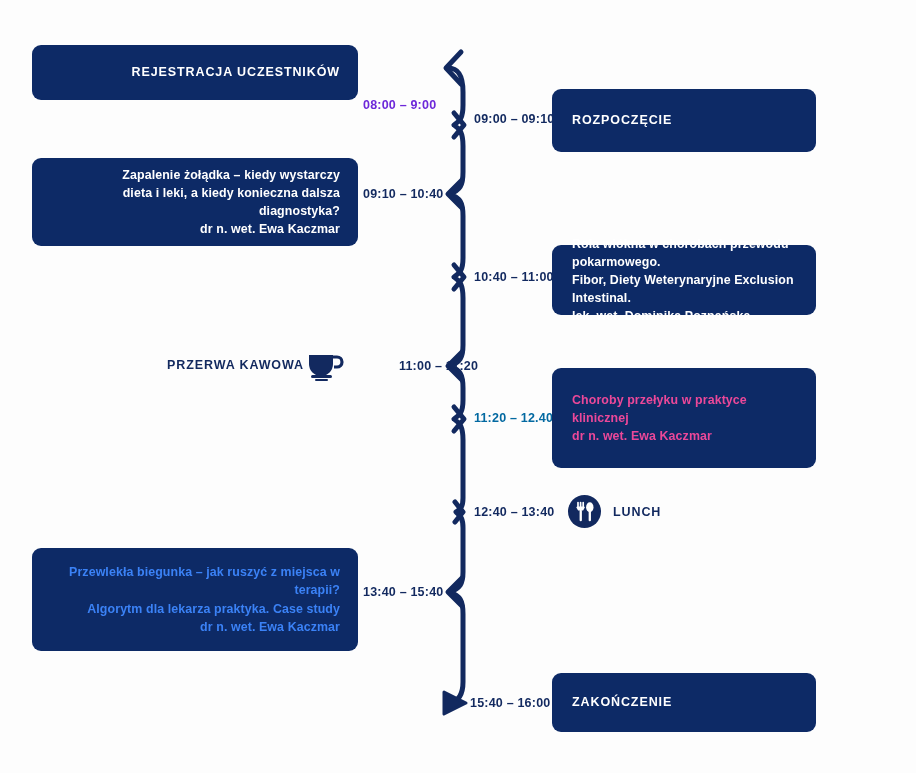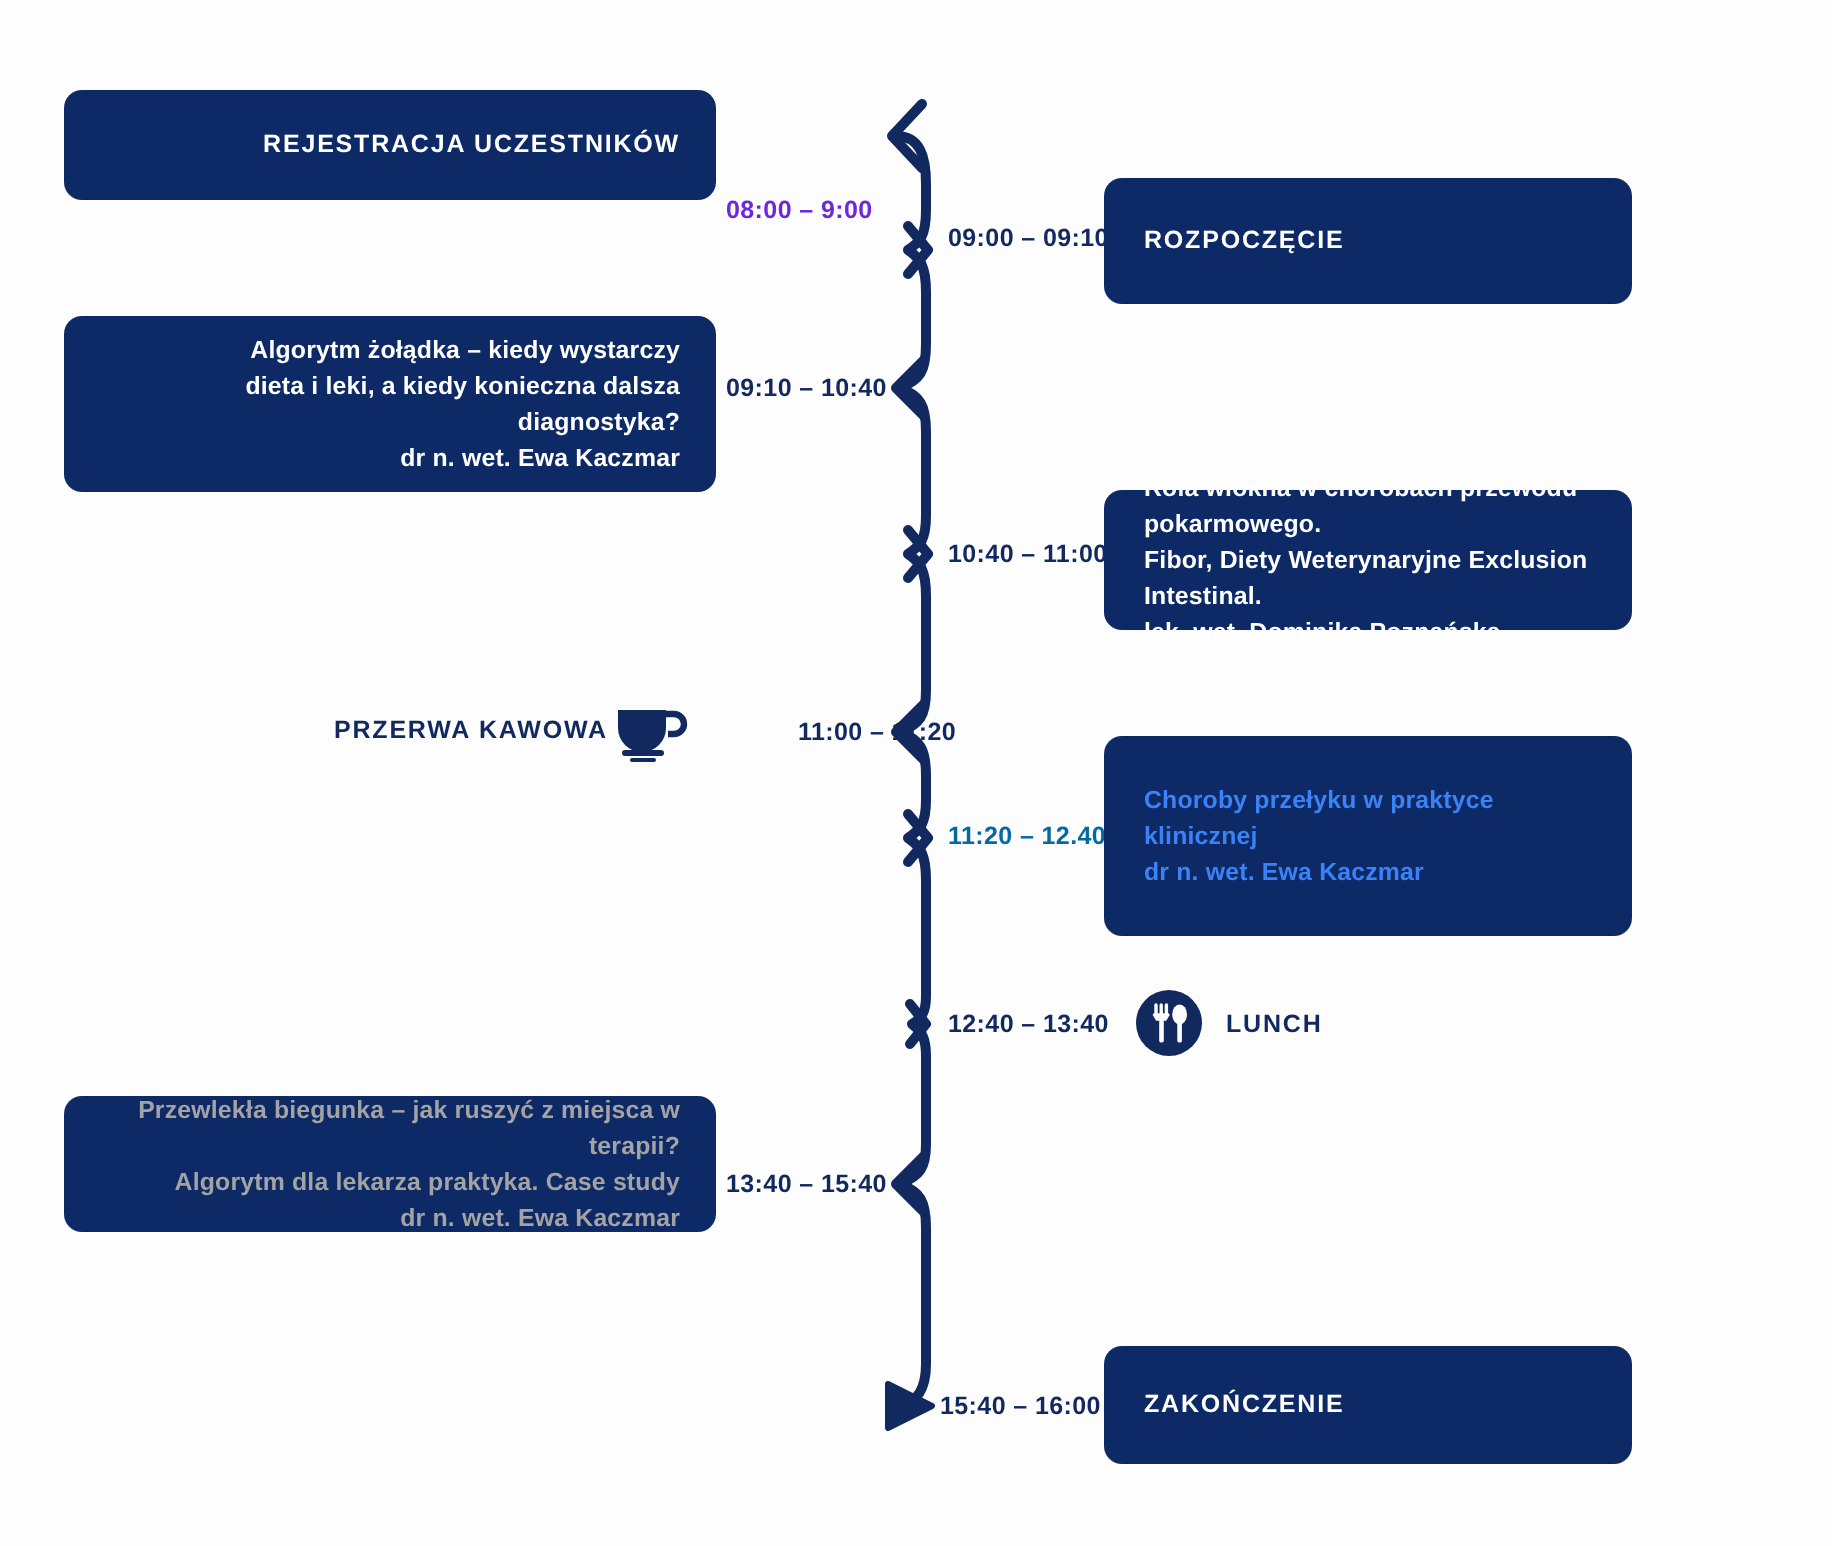--- a/index.html
+++ b/index.html
@@ -176,21 +176,21 @@
 
   <div class="row">
     <div class="time time-right" style="top: 113px; color: rgb(18, 41, 95);">09:00 – 09:10</div>
     <div class="card right" style="top: 89px; height: 63px; background: rgb(13, 42, 102); color: rgb(255, 255, 255);">
       <div class="card-title">ROZPOCZĘCIE</div>
     </div>
   </div>
 
   <div class="row">
     <div class="card left" style="top: 158px; height: 88px; background: rgb(13, 42, 102); color: rgb(255, 255, 255);">
-      <div class="card-body">Algorytm żołądka – kiedy wystarczy</div>
+      <div class="card-body">Zapalenie żołądka – kiedy wystarczy</div>
       <div class="card-body">dieta i leki, a kiedy konieczna dalsza diagnostyka?</div>
       <div class="card-body">dr n. wet. Ewa Kaczmar</div>
     </div>
     <div class="time time-left" style="top: 188px; color: rgb(18, 41, 95);">09:10 – 10:40</div>
   </div>
 
   <div class="row">
     <div class="time time-right" style="top: 271px; color: rgb(18, 41, 95);">10:40 – 11:00</div>
     <div class="card right" style="top: 245px; height: 70px; background: rgb(13, 42, 102); color: rgb(255, 255, 255);">
       <div class="card-body">Rola włókna w chorobach przewodu pokarmowego.</div>
@@ -207,21 +207,21 @@
         <path d="M26 7 h4 a5 5 0 0 1 0 10 h-3" fill="none" stroke="#12295f" stroke-width="3.2"></path>
         <rect x="4" y="25" width="21" height="3" rx="1.5" fill="#12295f"></rect>
         <rect x="8" y="29" width="13" height="2" rx="1" fill="#12295f"></rect>
       </svg>
     </div>
     <div class="time time-left" style="left: 364px; top: 360px; color: rgb(18, 41, 95); margin-left: 35px;">11:00 – 11:20</div>
   </div>
 
   <div class="row">
     <div class="time time-right" style="top: 412px; color: #0369a1;">11:20 – 12.40</div>
-    <div class="card right" style="top: 368px; height: 100px; background: rgb(13, 42, 102); color: #3b82f6;">
+    <div class="card right" style="top: 368px; height: 100px; background: rgb(13, 42, 102); color: #ec4899;">
       <div class="card-body">Choroby przełyku w praktyce klinicznej</div>
       <div class="card-body">dr n. wet. Ewa Kaczmar</div>
     </div>
   </div>
 
   <div class="row">
     <div class="time time-right" style="top: 506px; color: rgb(18, 41, 95);">12:40 – 13:40</div>
     <div class="icon-box" style="left:568px; top:495px;">
       <svg width="33" height="33" viewBox="0 0 33 33">
         <circle cx="16.5" cy="16.5" r="16.5" fill="#12295f"></circle>
@@ -229,21 +229,21 @@
         <path d="M9.3 11.6 h6.6 a0.8 0.8 0 0 1 0.8 1.2 l-1.6 2.6 h-5 l-1.6 -2.6 a0.8 0.8 0 0 1 0.8 -1.2 Z" fill="#ffffff"></path>
         <rect x="11.6" y="14.8" width="2.3" height="11.5" rx="1.1" fill="#ffffff"></rect>
         <ellipse cx="21.8" cy="12.2" rx="3.7" ry="5" fill="#ffffff"></ellipse>
         <rect x="20.65" y="15.6" width="2.3" height="10.7" rx="1.1" fill="#ffffff"></rect>
       </svg>
     </div>
     <div class="break-label" style="left: 613px; top: 506px; color: rgb(18, 41, 95);">LUNCH</div>
   </div>
 
   <div class="row">
-    <div class="card left" style="top: 548px; height: 68px; background: rgb(13, 42, 102); color: #a3a3a3;">
+    <div class="card left" style="top: 548px; height: 103px; background: rgb(13, 42, 102); color: #3b82f6;">
       <div class="card-body">Przewlekła biegunka – jak ruszyć z miejsca w terapii?</div>
       <div class="card-body">Algorytm dla lekarza praktyka. Case study</div>
       <div class="card-body">dr n. wet. Ewa Kaczmar</div>
     </div>
     <div class="time time-left" style="top: 586px; color: rgb(18, 41, 95);">13:40 – 15:40</div>
   </div>
 
   <div class="row">
     <div class="time time-right" style="left: 470px; top: 697px; color: rgb(18, 41, 95);">15:40 – 16:00</div>
     <div class="card right" style="top: 673px; height: 59px; background: rgb(13, 42, 102); color: rgb(255, 255, 255);">

